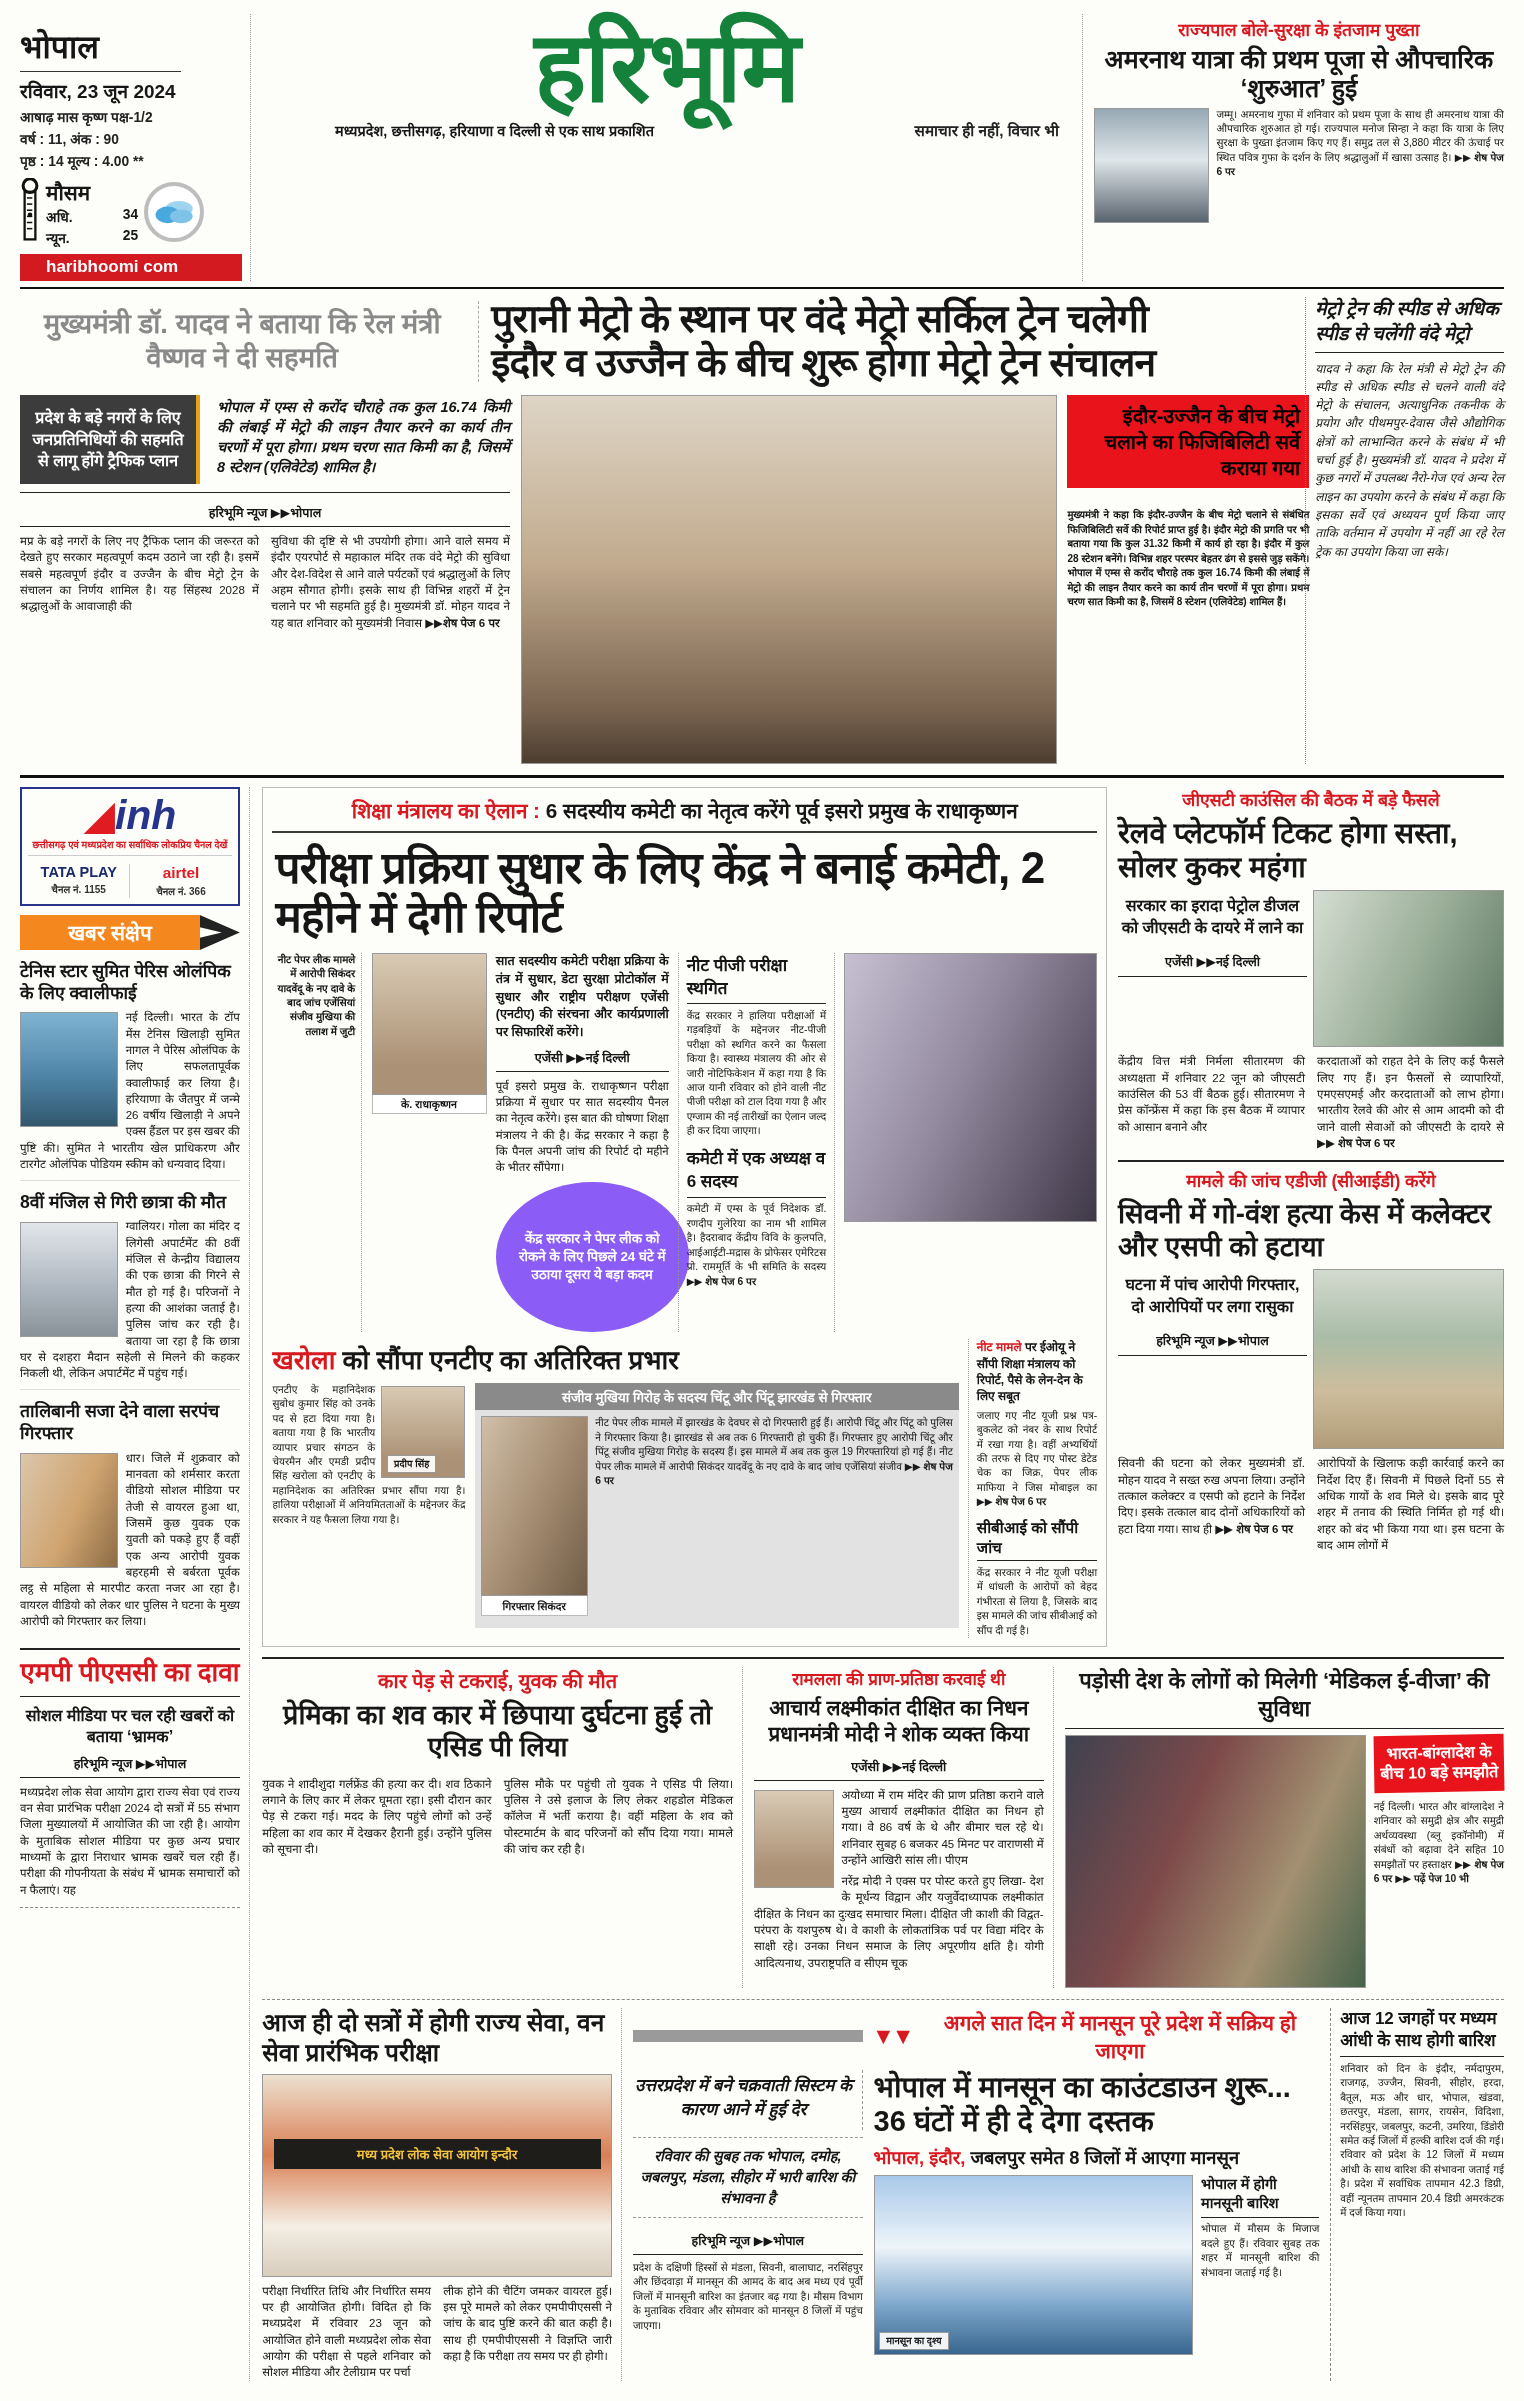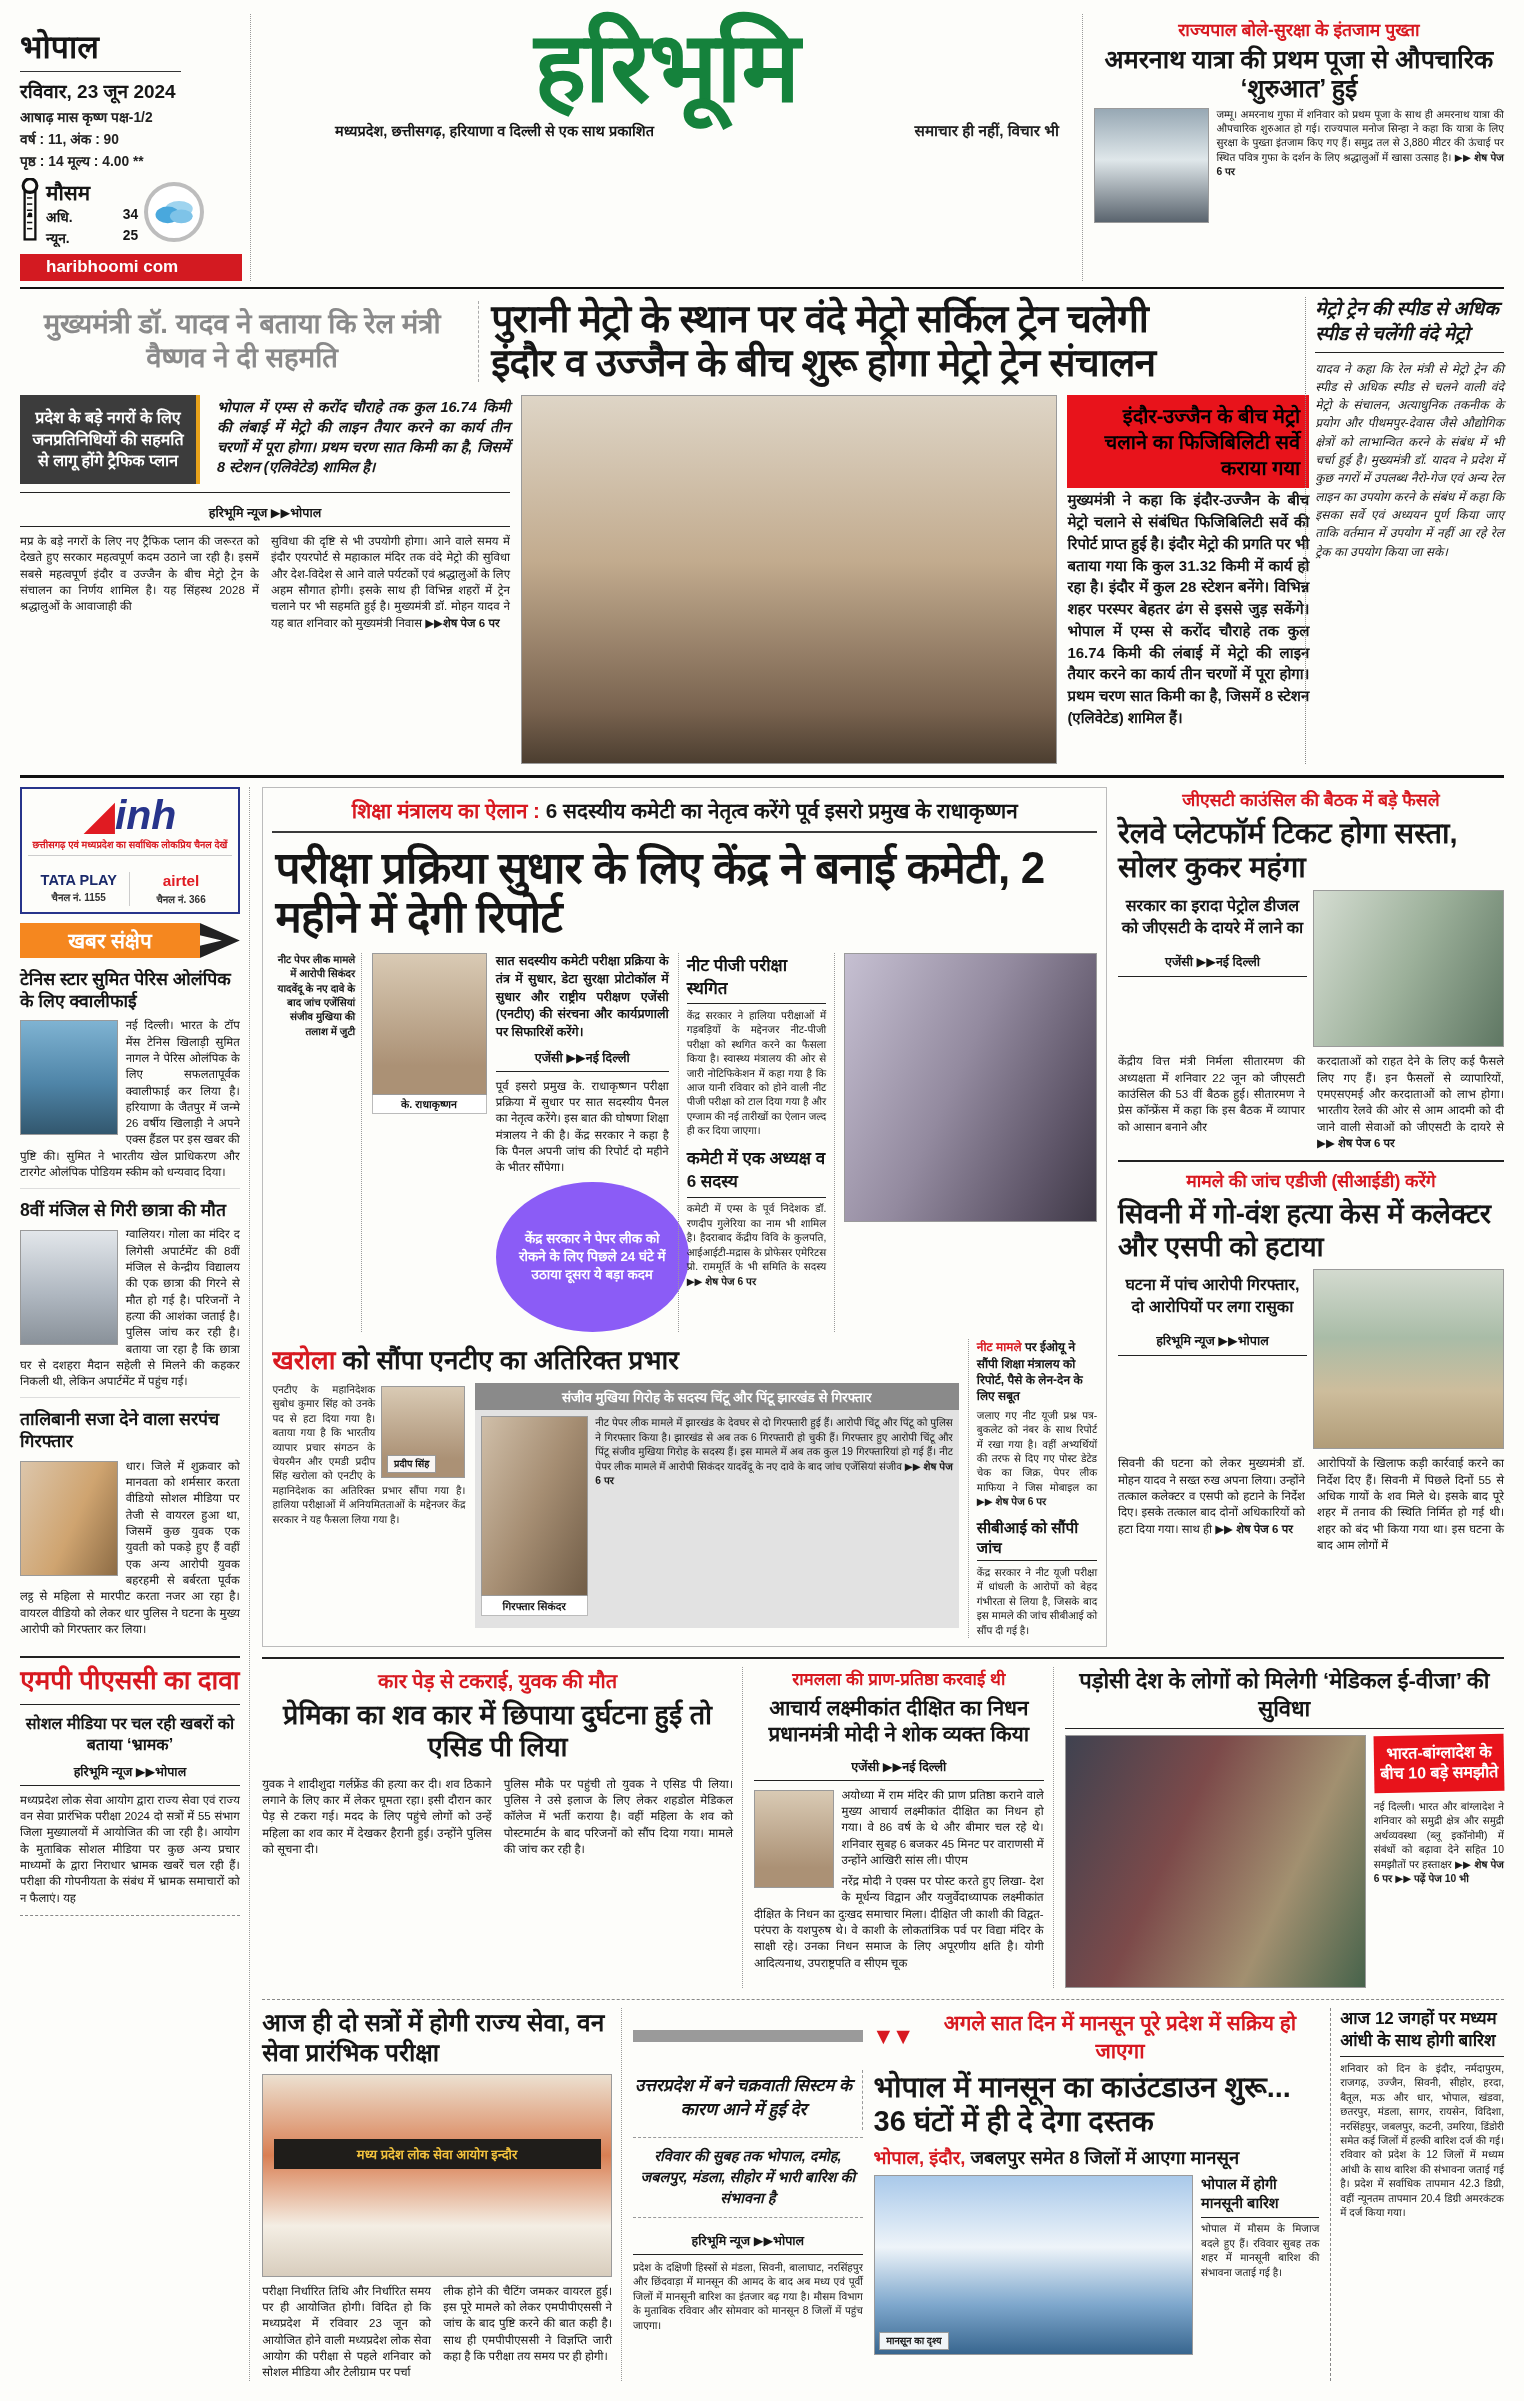--- a/index.html
+++ b/index.html
@@ -73,34 +73,34 @@
   .black-box { width: 180px; flex: 0 0 auto; background: #3c3c3c; color: #fff; font-weight: 800;
                font-size: 16px; text-align: center; padding: 12.2px 9.2px; line-height: 1.35;
                border-right: 4.6px solid #e8a21a; }
   .metro-lead { font-size: 14.5px; font-weight: 700; font-style: italic; line-height: 1.4;
                 padding: 1.5px 0 1.5px 9.2px; text-align: justify; }
   .metro-lead-row { gap: 7.7px; border-bottom: 1.5px solid #222; padding-bottom: 7.7px; margin-bottom: 4.6px;}
   .metro-photo { width: 536px; height: 369px; }
   .survey { width: 242px; flex: 0 0 auto; }
   .survey-title { background: #e8131b; color: #000000; font-weight: 900; font-size: 20px;
                   line-height: 1.3; padding: 7.7px 9.2px; text-align: right; }
-  .survey-body { font-size: 15px; line-height: 1.45; font-weight: 600; margin-top: 1px; text-align: justify; }
+  .survey-body { font-size: 10px; line-height: 1.45; font-weight: 600; margin-top: 20px; text-align: justify; }
   .vande { width: 199px; flex: 0 0 auto; border-left: 1.5px dotted #888; padding-left: 9.2px; }
   .vande-title { font-size: 19px; font-weight: 900; font-style: italic; line-height: 1.3;
                  border-bottom: 1.5px solid #222; padding-bottom: 6.1px; margin-bottom: 6.1px; }
   .vande-body { font-size: 12.2px; font-style: italic; line-height: 1.5; text-align: justify; }
 
   
   .mid { gap: 12.2px; margin-top: 9.2px; }
   .rail { width: 230px; flex: 0 0 auto; border-right: 1.5px dotted #999; padding-right: 9.2px; }
   .inh-ad { border: 2.3px solid #27348b; padding: 6.1px; text-align: center; }
   .inh-logo { font-size: 41px; font-weight: 900; color: #27348b; font-style: italic; line-height: 1; }
   .inh-spark { color: #e01b22; font-style: normal; }
   .inh-line { color: #d81920; font-size: 9.6px; font-weight: 700; margin-top: 1.5px; }
-  .inh-row { display: flex; margin-top: 4.6px; border-top: 0.8px solid #ccc; padding-top: 16px; }
+  .inh-row { display: flex; margin-top: 4.6px; border-top: 0.8px solid #ccc; padding-top: 8px; }
   .inh-cell { flex: 1; }
   .inh-cell + .inh-cell { border-left: 0.8px solid #ccc; }
   .tata { color: #1b2a6b; font-weight: 900; font-size: 14.5px; }
   .airtel { color: #e01b22; font-weight: 900; font-size: 15.3px; }
   .chan { font-size: 10px; font-weight: 700; color: #333; margin-top: 1.5px; }
   .khabar { display: flex; margin-top: 9.2px; height: 35px; }
   .khabar-band { flex: 1; background: #f5871f; color: #fff; font-weight: 900; font-size: 20.7px;
                  display: flex; align-items: center; justify-content: center; }
   .khabar-arrow { width: 40px; background: #222;
                   clip-path: polygon(0 0, 100% 50%, 0 100%, 0 65%, 55% 50%, 0 35%); }

